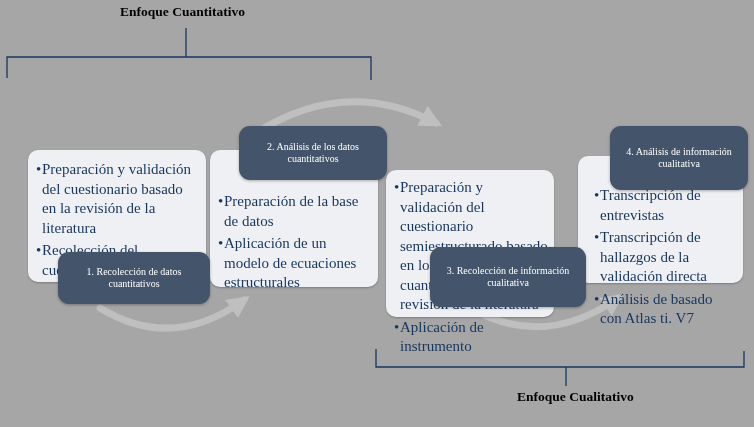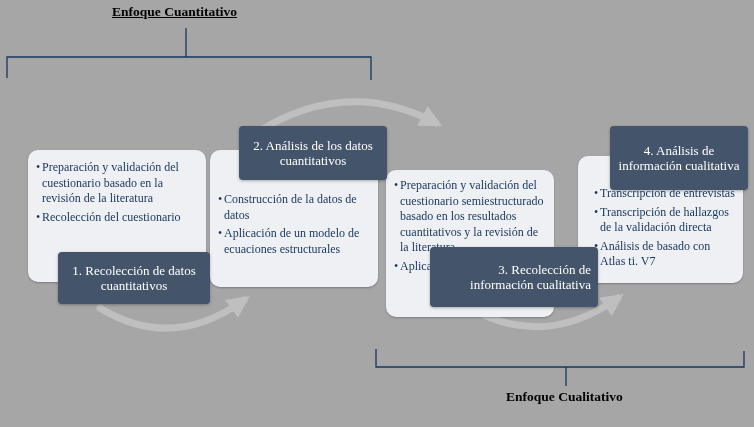--- a/index.html
+++ b/index.html
@@ -8,47 +8,47 @@
     background:var(--background,#a6a6a6);
     font-family:"Liberation Serif", serif;
   }
   svg.layer{position:absolute;left:0;top:0;width:754px;height:427px;pointer-events:none;}
   .arrow{stroke:var(--arrow,#bfbfbf);stroke-width:7;fill:none;stroke-linecap:round;}
   .bracket{stroke:var(--bracket,#17365d);stroke-width:1.3;fill:none;}
   #mk path{fill:var(--arrow,#bfbfbf);}
   .title{
     position:absolute;font-weight:bold;font-size:13.5px;color:#000;white-space:nowrap;
   }
-  .title-quant{left:112px;top:4px;text-decoration:underline;}
-  .title-qual{left:506px;top:389px;}
+  .title-quant{left:120px;top:4px;}
+  .title-qual{left:517px;top:389px;}
   .content-box{
     position:absolute;background:var(--box-fill,#eef0f4);
     border-radius:10px;box-sizing:border-box;
     box-shadow:0 1px 2px rgba(0,0,0,.25);
     z-index:1;
   }
   .label-box{
     position:absolute;background:var(--label-fill,#44546a);
-    border-radius:4px;color:var(--label-text,#ffffff);
+    border-radius:11px;color:var(--label-text,#ffffff);
     display:flex;align-items:center;justify-content:center;
-    text-align:center;font-size:13px;line-height:1.18;
+    text-align:center;font-size:10px;line-height:1.18;
     padding:17px 7px;box-sizing:border-box;
     box-shadow:0 1px 3px rgba(0,0,0,.3);
     z-index:2;
   }
-  .bullets{margin:0;padding:0;list-style:none;font-size:12px;line-height:1.3;color:var(--body-text,#17365d);}
+  .bullets{margin:0;padding:0;list-style:none;font-size:15px;line-height:1.3;color:var(--body-text,#17365d);}
   .bullets li{position:relative;padding-left:6px;margin:0 0 3px 0;}
   .bullets li::before{content:"\2022";position:absolute;left:0;top:0;}
   
   .box1c{left:28px;top:150px;width:178px;height:132px;padding:10px 8px 6px 8px;}
   .box1l{left:58px;top:252px;width:152px;height:52px;text-align:center;}
   .box2c{left:210px;top:150px;width:168px;height:137px;padding:42px 8px 6px 8px;}
   .box2l{left:239px;top:126px;width:148px;height:54px;}
   .box3c{left:386px;top:156px;width:168px;height:147px;padding:8px 6px 6px 8px;margin-top:14px;}
-  .box3l{left:430px;top:247px;width:168px;height:60px;text-align:right;}
+  .box3l{left:430px;top:247px;width:156px;height:60px;}
   .box4c{left:578px;top:156px;width:165px;height:127px;padding:30px 6px 6px 16px;}
   .box4l{left:610px;top:126px;width:138px;height:64px;}
 </style>
 </head>
 <body>
 
 <div class="canvas">
 
   <svg class="layer" viewBox="0 0 754 427">
     <defs>
@@ -76,21 +76,21 @@
       <li>Preparación y validación del cuestionario basado en la revisión de la literatura</li>
       <li>Recolección del cuestionario</li>
     </ul>
   </div>
   <div class="label-box box1l">
     <span>1. Recolección de datos cuantitativos</span>
   </div>
 
   <div class="content-box box2c">
     <ul class="bullets">
-      <li>Construcción de la datos de datos</li>
+      <li>Preparación de la base de datos</li>
       <li>Aplicación de un modelo de ecuaciones estructurales</li>
     </ul>
   </div>
   <div class="label-box box2l">
     <span>2. Análisis de los datos cuantitativos</span>
   </div>
 
   <div class="content-box box3c">
     <ul class="bullets">
       <li>Preparación y validación del cuestionario semiestructurado basado en los resultados cuantitativos y la revisión de la literatura</li>

